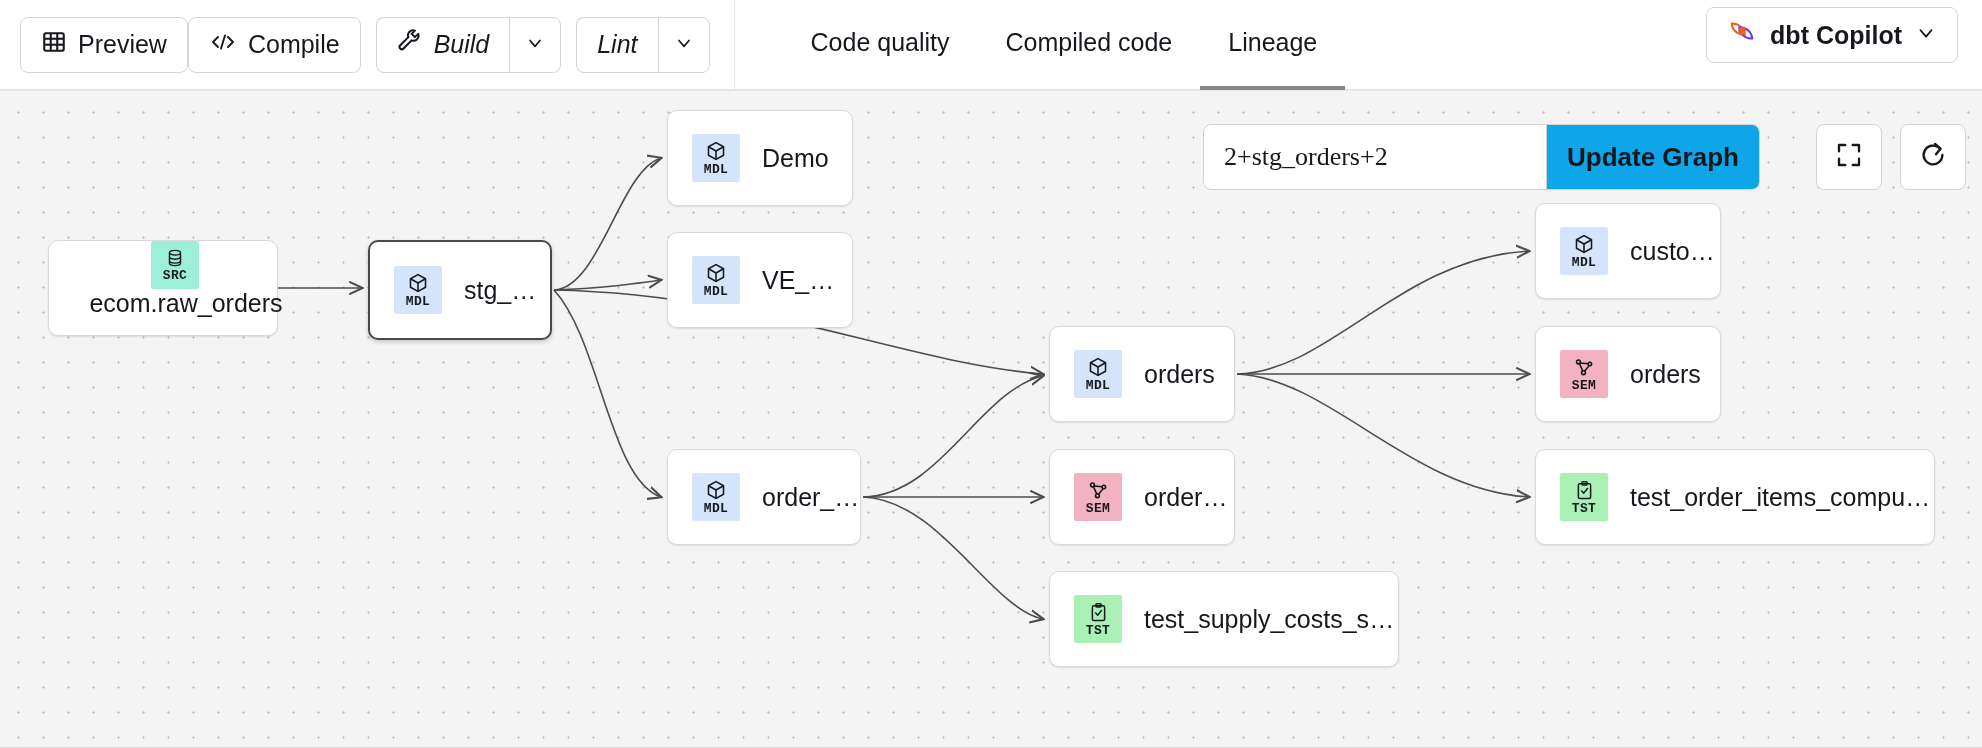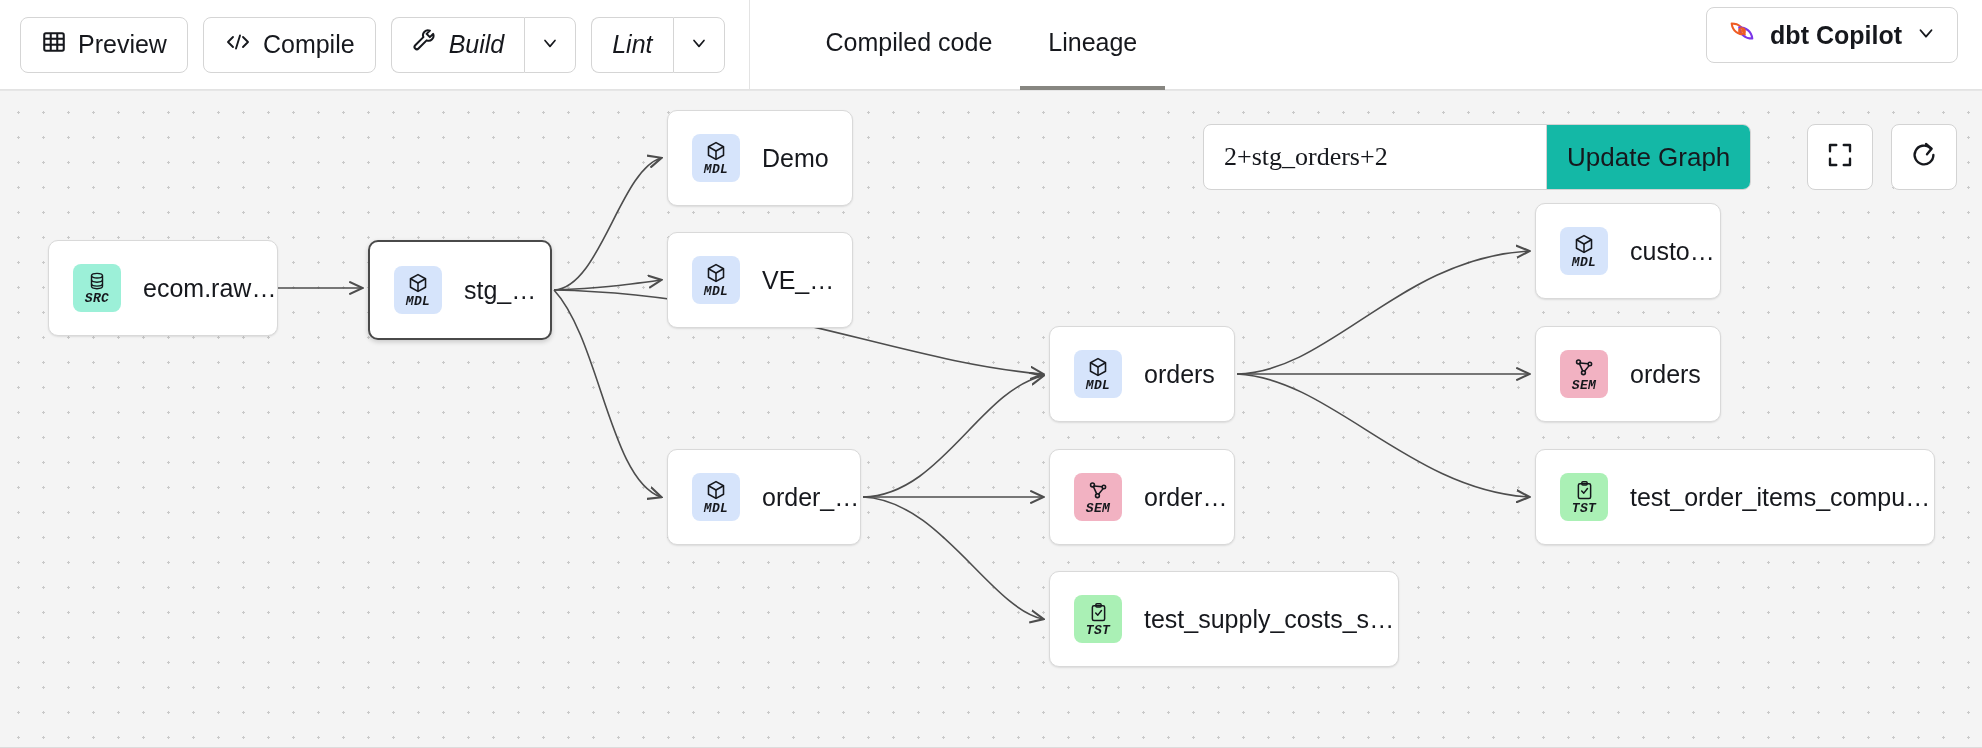--- a/index.html
+++ b/index.html
@@ -23,21 +23,21 @@
     height: 56px;
     border: 1px solid #d5d5d5;
     border-radius: 8px;
     background: #fff;
     display: flex; align-items: center; gap: 11px;
     padding: 0 20px;
     font-size: 25px; color: #16181d;
     cursor: pointer;
     white-space: nowrap;
   }
-  .tbtn + .tbtn { margin-left: 15px; }
+  .tbtn + .tbtn { }
   .split { display: flex; align-items: stretch; margin-left: 15px; font-style: italic; }
   .split .main {
     height: 56px;
     border: 1px solid #d5d5d5; border-right: none;
     border-radius: 8px 0 0 8px;
     background: #fff;
     display: flex; align-items: center; gap: 11px;
     padding: 0 20px;
     font-size: 25px; color: #16181d; cursor: pointer;
     white-space: nowrap;
@@ -106,21 +106,22 @@
     font-family: Liberation Serif, serif;
     font-size: 26px; color: #16181d;
     padding: 0 20px;
   }
   .sel-update {
     border-left: 1px solid #d3d3d3;
     display: flex; align-items: center; justify-content: center;
     padding: 0 20px;
     font-size: 26px; color: #16181d;
     cursor: pointer; white-space: nowrap;
-    background: #14b8a6;
+    background: #0ea5e9;
+    font-weight: bold;
   }
   .icon-btn {
     width: 66px; height: 66px;
     border: 1px solid #d3d3d3; border-radius: 8px;
     background: #fff;
     display: flex; align-items: center; justify-content: center;
     cursor: pointer;
   }
   .icon-btn.first { margin-left: 56px; }
   .icon-btn + .icon-btn { margin-left: 18px; }
@@ -132,26 +133,25 @@
     border: 1px solid #d9d9d9;
     border-radius: 10px;
     box-shadow: 0 1px 2px rgba(0,0,0,0.10);
     display: flex; align-items: center;
     padding-left: 24px;
     z-index: 3;
   }
   .node.selected { border: 2px solid #4a4a4a; box-shadow: 0 2px 5px rgba(0,0,0,0.18); }
   .badge {
     width: 48px; height: 48px;
-    border-radius: 8px;
+    border-radius: 2px;
     display: flex; flex-direction: column;
     align-items: center; justify-content: center;
     flex: 0 0 auto;
     gap: 1px;
-    font-style: italic;
   }
   .badge .bglyph { line-height: 0; }
   .badge .blabel {
     font-family: "Liberation Mono", monospace;
     font-size: 13px; font-weight: 700; letter-spacing: .3px;
     color: #16181d; line-height: 1;
   }
   .badge.mdl { background: #d6e4fb; }
   .badge.src { background: #9cf0d8; }
   .badge.sem { background: #f2b2c2; }
@@ -224,20 +224,23 @@
               <polyline points="6,9 12,16 18,9"></polyline>
             </svg>
         </span>
       </div>
     </div>
   </div>
 
   <div class="divider-v"></div>
 
   <div class="tabs">
+    <div class="tab">
+      <span>Code quality</span>
+    </div>
     <div class="tab">
       <span>Compiled code</span>
     </div>
     <div class="tab active">
       <span>Lineage</span>
     </div>
   </div>
 
   <div class="copilot">
     <span>
@@ -304,21 +307,21 @@
       <span>
         <svg width="30" height="30" viewBox="0 0 24 24" fill="none" stroke="#16181d" stroke-width="1.9" stroke-linecap="round" stroke-linejoin="round">
           <path d="M19.5 12a7.5 7.5 0 1 1-2.6-5.7"></path>
           <polyline points="13.6,3.2 18.1,6.9 14.4,11.4"></polyline>
         </svg>
       </span>
     </div>
   </div>
 
   <div id="nodes">
-      <div class="node" style="left: 48px; top: 150px; width: 230px; height: 96px;">
+      <div class="node" style="left: 48px; top: 150px; width: 230px; height: 96px; flex-direction: column;">
         <div class="badge src">
           <span class="bglyph"><svg width="20" height="20" viewBox="0 0 24 24" fill="none" stroke="#16181d" stroke-width="1.7">
               <ellipse cx="12" cy="5.6" rx="6.6" ry="2.8"></ellipse>
               <path d="M5.4 5.6v12.8c0 1.55 2.95 2.8 6.6 2.8s6.6-1.25 6.6-2.8V5.6"></path>
               <path d="M5.4 10.6c0 1.55 2.95 2.8 6.6 2.8s6.6-1.25 6.6-2.8"></path>
               <path d="M5.4 15.3c0 1.55 2.95 2.8 6.6 2.8s6.6-1.25 6.6-2.8"></path>
             </svg></span>
           <span class="blabel">SRC</span>
         </div>
         <div class="node-label">ecom.raw_orders</div>

